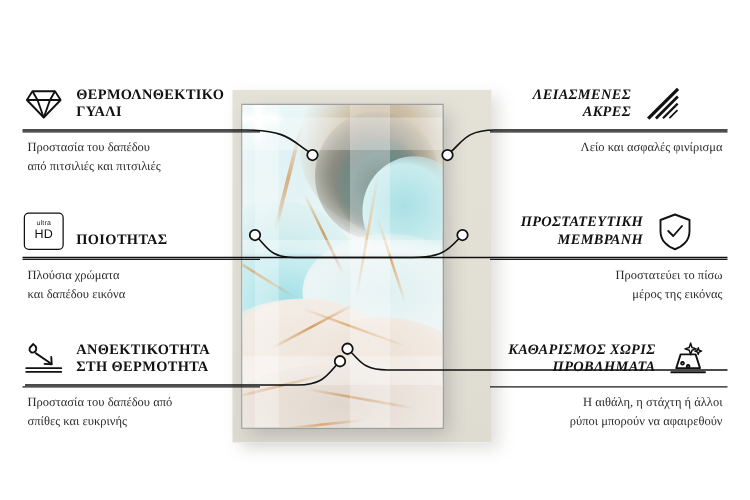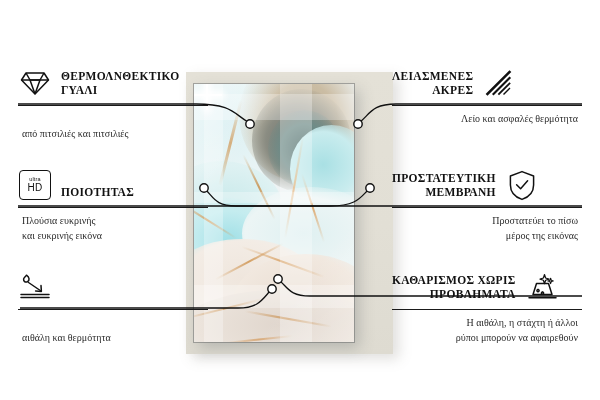--- a/index.html
+++ b/index.html
@@ -106,21 +106,21 @@
     font-size:11.5px;font-weight:700;letter-spacing:.3px;line-height:1.25;
     color:#121212;text-transform:uppercase;
   }
   .feat .rule{height:0;border-top:1.3px solid #1a1a1a;width:100%;margin:1px 0 6px;}
   .feat .desc{font-size:10px;line-height:1.45;color:#2b2b2b;}
   .left{left:18px;}
   .left .head{justify-content:flex-start;}
   .left .title{text-align:left;}
   .left .desc{text-align:left;padding-left:4px;}
   .right{right:18px;}
-  .right .head{justify-content:flex-start;}
+  .right .head{justify-content:center;font-style:italic;}
   .right .title{text-align:right;}
   .right .desc{text-align:right;padding-right:4px;}
 
   .ico{width:34px;height:34px;flex:0 0 34px;display:flex;align-items:center;justify-content:center;}
   .ico svg{display:block;}
 
   .hdbox{
     width:30px;height:28px;border:1.6px solid #111;border-radius:4px;
     display:flex;flex-direction:column;align-items:center;justify-content:center;
     font-family:"Liberation Sans","DejaVu Sans",sans-serif;color:#111;
@@ -209,66 +209,67 @@
           </g>
         </svg>
       </span>
       <span class="title">
         <span>ΘΕΡΜΟΛΝΘΕΚΤΙΚΟ</span><br>
         <span>ΓΥΑΛΙ</span>
       </span>
     </div>
     <div class="rule"></div>
     <div class="desc">
-      <br>
+      <span>Προστασία του δαπέδου</span><br>
       <span>από πιτσιλιές και πιτσιλιές</span>
     </div>
   </div>
 
   <div class="feat left" id="f-l2">
     <div class="head">
       <span class="ico">
         <span class="hdbox">
           <span class="u">ultra</span>
           <span class="h">HD</span>
         </span>
       </span>
       <span class="title">
         <br>
         <span>ΠΟΙΟΤΗΤΑΣ</span>
       </span>
     </div>
     <div class="rule"></div>
     <div class="desc">
-      <span>Πλούσια ευκρινής</span><br>
-      <span>και ευκρινής εικόνα</span>
+      <span>Πλούσια χρώματα</span><br>
+      <span>και δαπέδου εικόνα</span>
     </div>
   </div>
 
   <div class="feat left" id="f-l3">
     <div class="head">
       <span class="ico">
         <svg width="32" height="30" viewBox="0 0 32 30">
           <g fill="none" stroke="#111" stroke-width="1.5" stroke-linecap="round" stroke-linejoin="round">
             <path d="M7.5 3.2 C10.8 5.4 10.6 8.4 8.6 9.6 C6.7 10.8 4.3 9.6 4.6 7.2 C4.8 5.4 6.6 4.8 7.5 3.2 Z"></path>
             <path d="M9.5 10.5 L22 19"></path>
             <path d="M22 13.6 L22.4 19.4 L16.6 19.1"></path>
             <path d="M2 22.5 H30"></path>
               <path d="M2 25.5 H30"></path>
           </g>
         </svg>
       </span>
       <span class="title">
-        <br>
-      </span>
-    </div>
-    <div class="rule"></div>
-    <div class="desc">
-      <br>
-      <span>αιθάλη και θερμότητα</span>
+        <span>ΑΝΘΕΚΤΙΚΟΤΗΤΑ</span><br>
+        <span>ΣΤΗ ΘΕΡΜΟΤΗΤΑ</span>
+      </span>
+    </div>
+    <div class="rule"></div>
+    <div class="desc">
+      <span>Προστασία του δαπέδου από</span><br>
+      <span>σπίθες και ευκρινής</span>
     </div>
   </div>
 
   <div class="feat right" id="f-r1">
     <div class="head">
       <span class="title">
         <span>ΛΕΙΑΣΜΕΝΕΣ</span><br>
         <span>ΑΚΡΕΣ</span>
       </span>
       <span class="ico">
@@ -277,21 +278,21 @@
             <path d="M3.5 25 L25.5 3" stroke-width="2.6"></path>
             <path d="M9.5 25 L25.5 9" stroke-width="2.2"></path>
             <path d="M15 25 L25.5 14.5" stroke-width="1.8"></path>
             <path d="M20 25 L25.5 19.5" stroke-width="1.4"></path>
           </g>
         </svg>
       </span>
     </div>
     <div class="rule"></div>
     <div class="desc">
-      <span>Λείο και ασφαλές θερμότητα</span>
+      <span>Λείο και ασφαλές φινίρισμα</span>
     </div>
   </div>
 
   <div class="feat right" id="f-r3">
     <div class="head">
       <span class="title">
         <span>ΚΑΘΑΡΙΣΜΟΣ ΧΩΡΙΣ</span><br>
         <span>ΠΡΟΒΛΗΜΑΤΑ</span>
       </span>
       <span class="ico">

